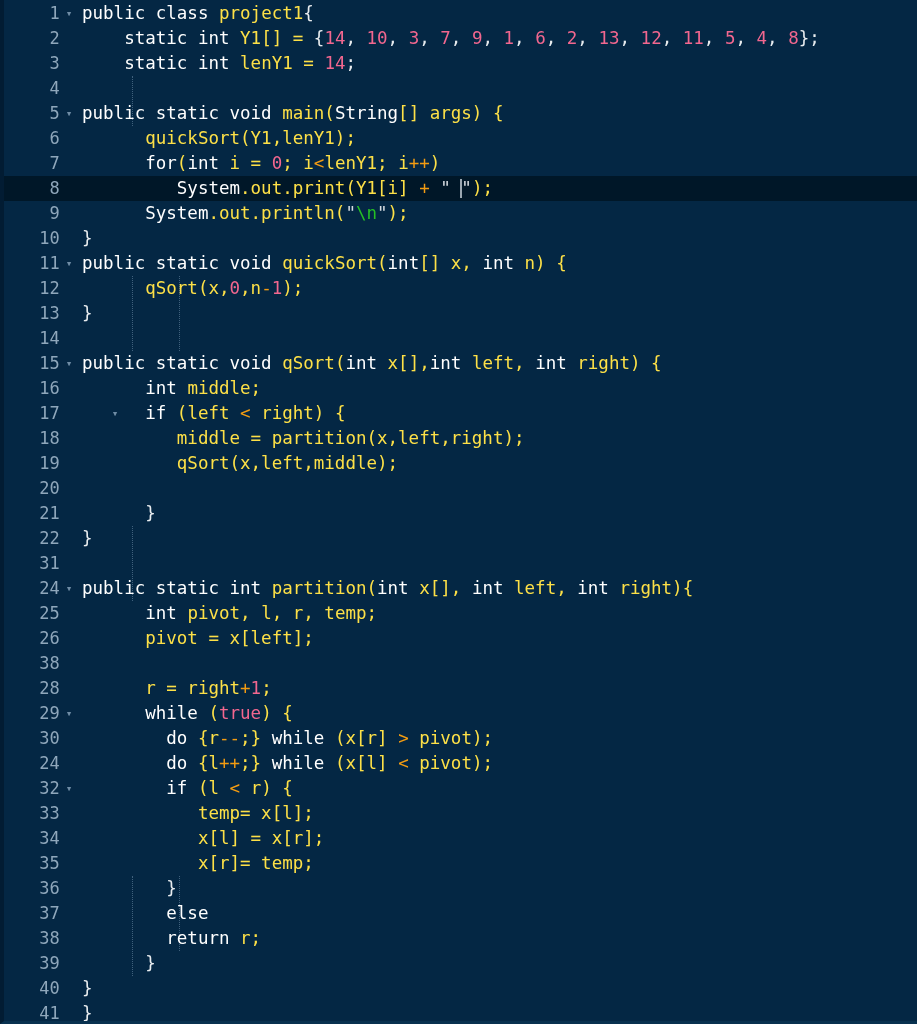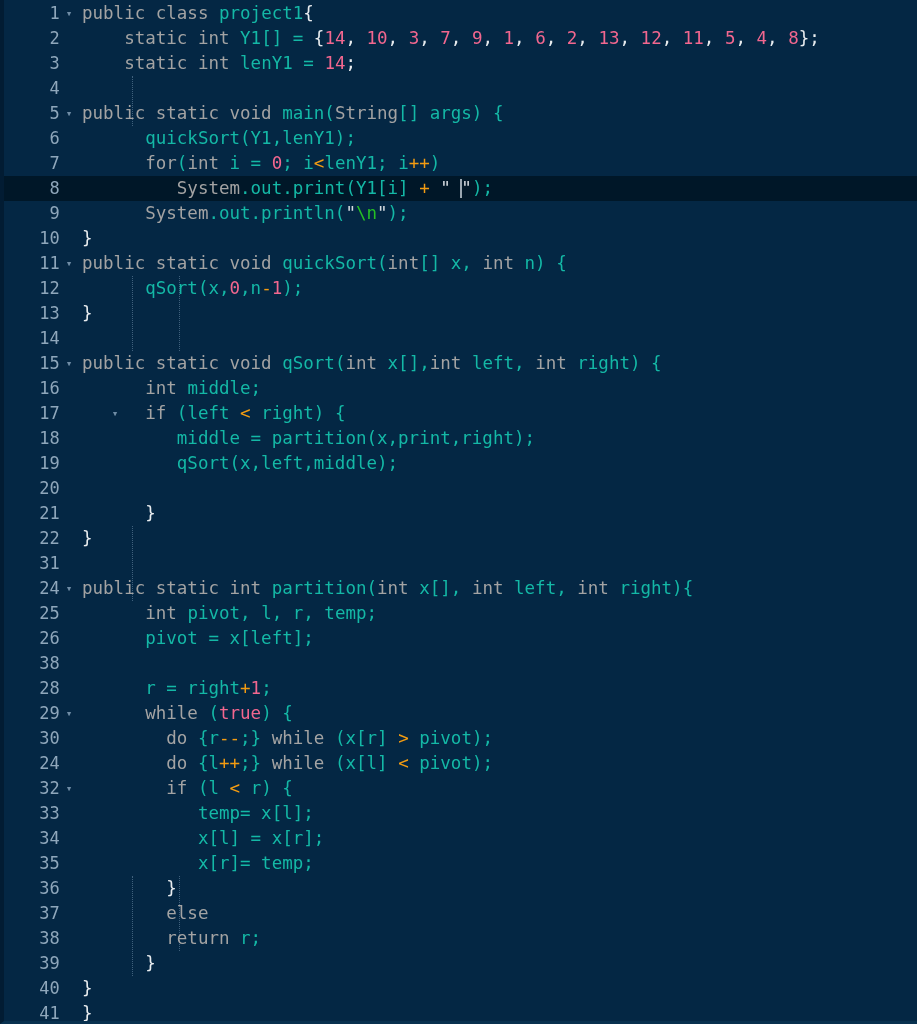--- a/index.html
+++ b/index.html
@@ -54,23 +54,23 @@
     font-size: 11px;
     line-height: 25px;
   }
   .code {
     position: absolute;
     left: 78px;
     top: 0;
     color: #e8ecef;
   }
   
-  .kw  { color: #a3a3a3; }
+  .kw  { color: #ffffff; }
   .num { color: #f2678f; }
-  .id  { color: #14b8a6; }
+  .id  { color: #fde047; }
   .op  { color: #f39c12; }
   .str { color: #d7dde2; }
   .esc { color: #25c025; }
   .pun { color: #e8ecef; }
 
   
   .guides {
     position: absolute;
     left: 0; top: 0; right: 0; bottom: 0;
     pointer-events: none;
@@ -190,21 +190,21 @@
     </div>
 
     <div class="row">
       <span class="gutter">17</span>
       <span class="fold" style="left:104px;">▾</span>
       <span class="code">      <span class="kw">if</span> <span class="id">(left</span> <span class="op">&lt;</span> <span class="id">right) {</span></span>
     </div>
 
     <div class="row">
       <span class="gutter">18</span>
-      <span class="code">         <span class="id">middle = partition(x,print,right);</span></span>
+      <span class="code">         <span class="id">middle = partition(x,left,right);</span></span>
     </div>
 
     <div class="row">
       <span class="gutter">19</span>
       <span class="code">         <span class="id">qSort(x,left,middle);</span></span>
     </div>
 
     <div class="row">
       <span class="gutter">20</span>
     </div>

